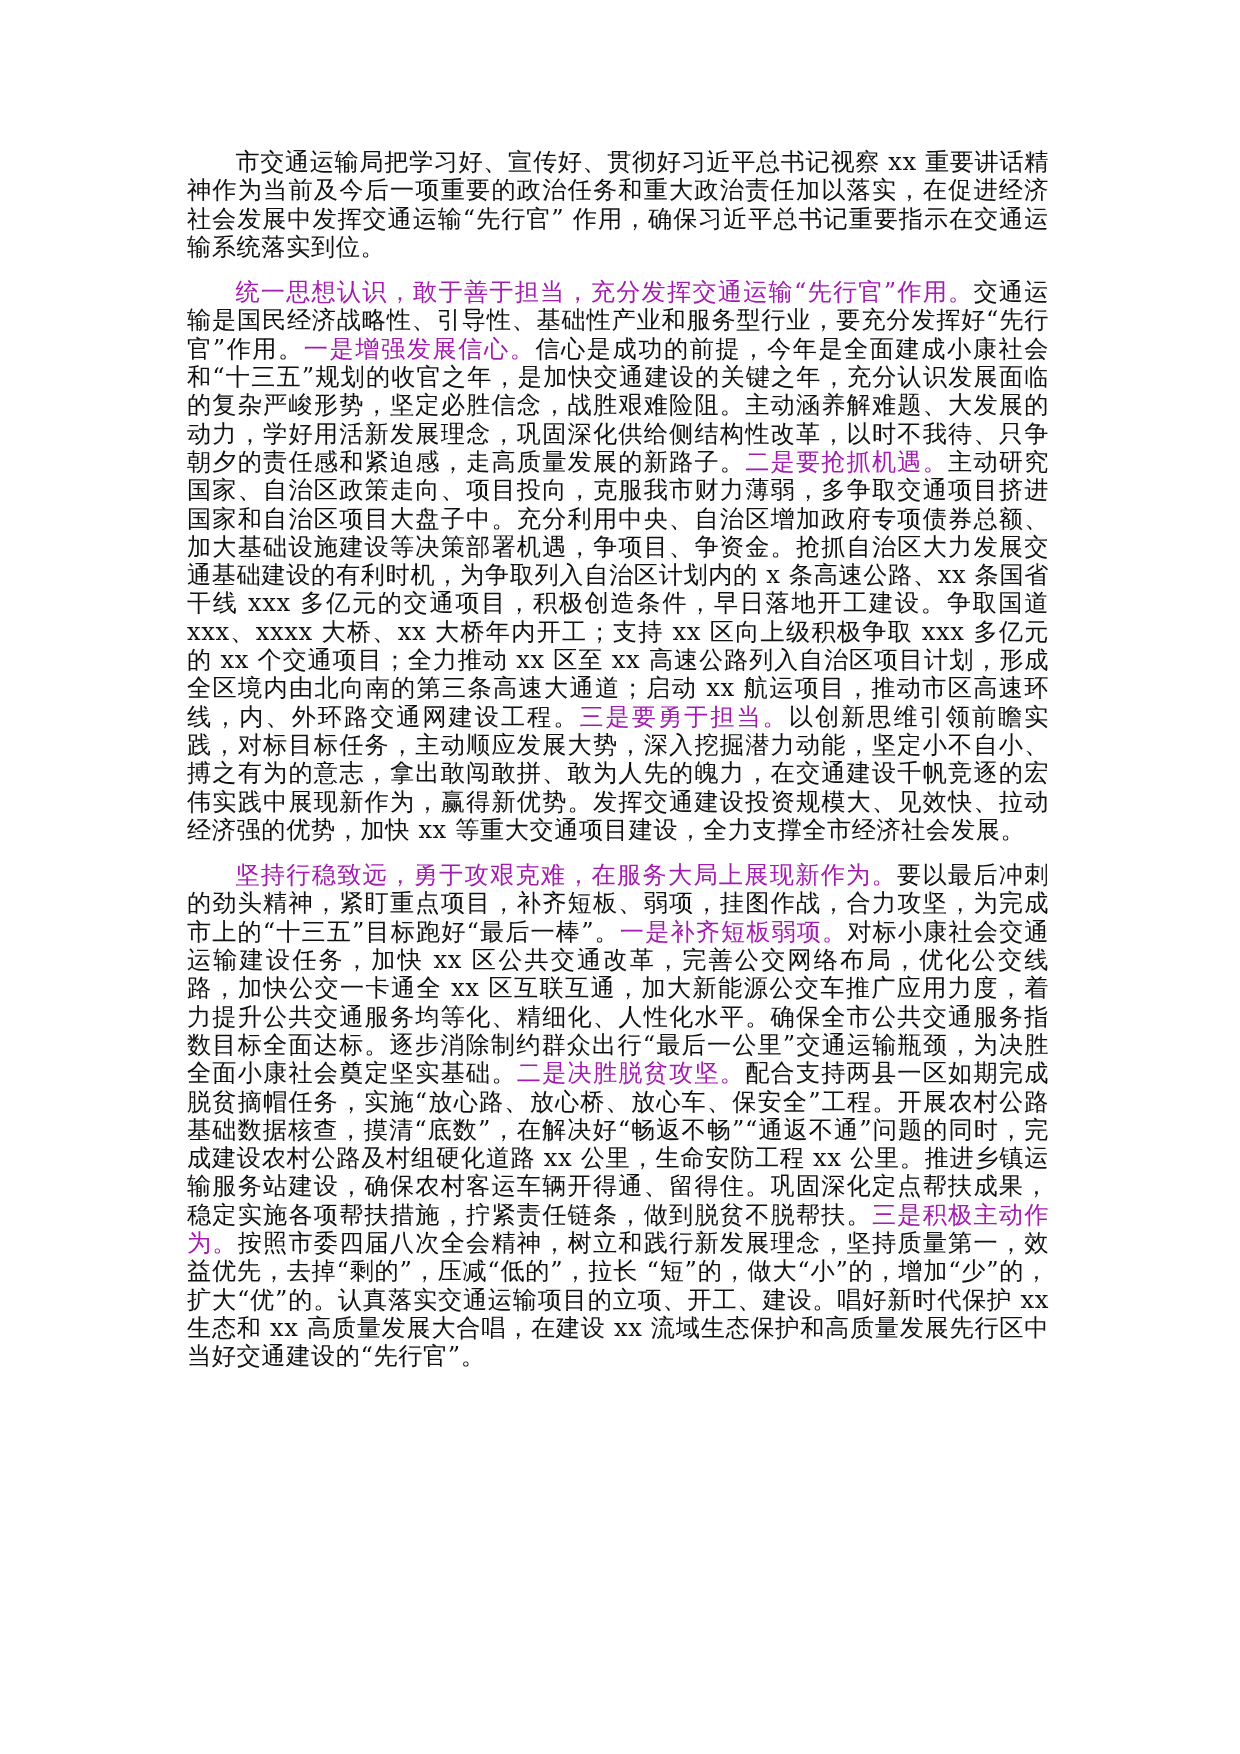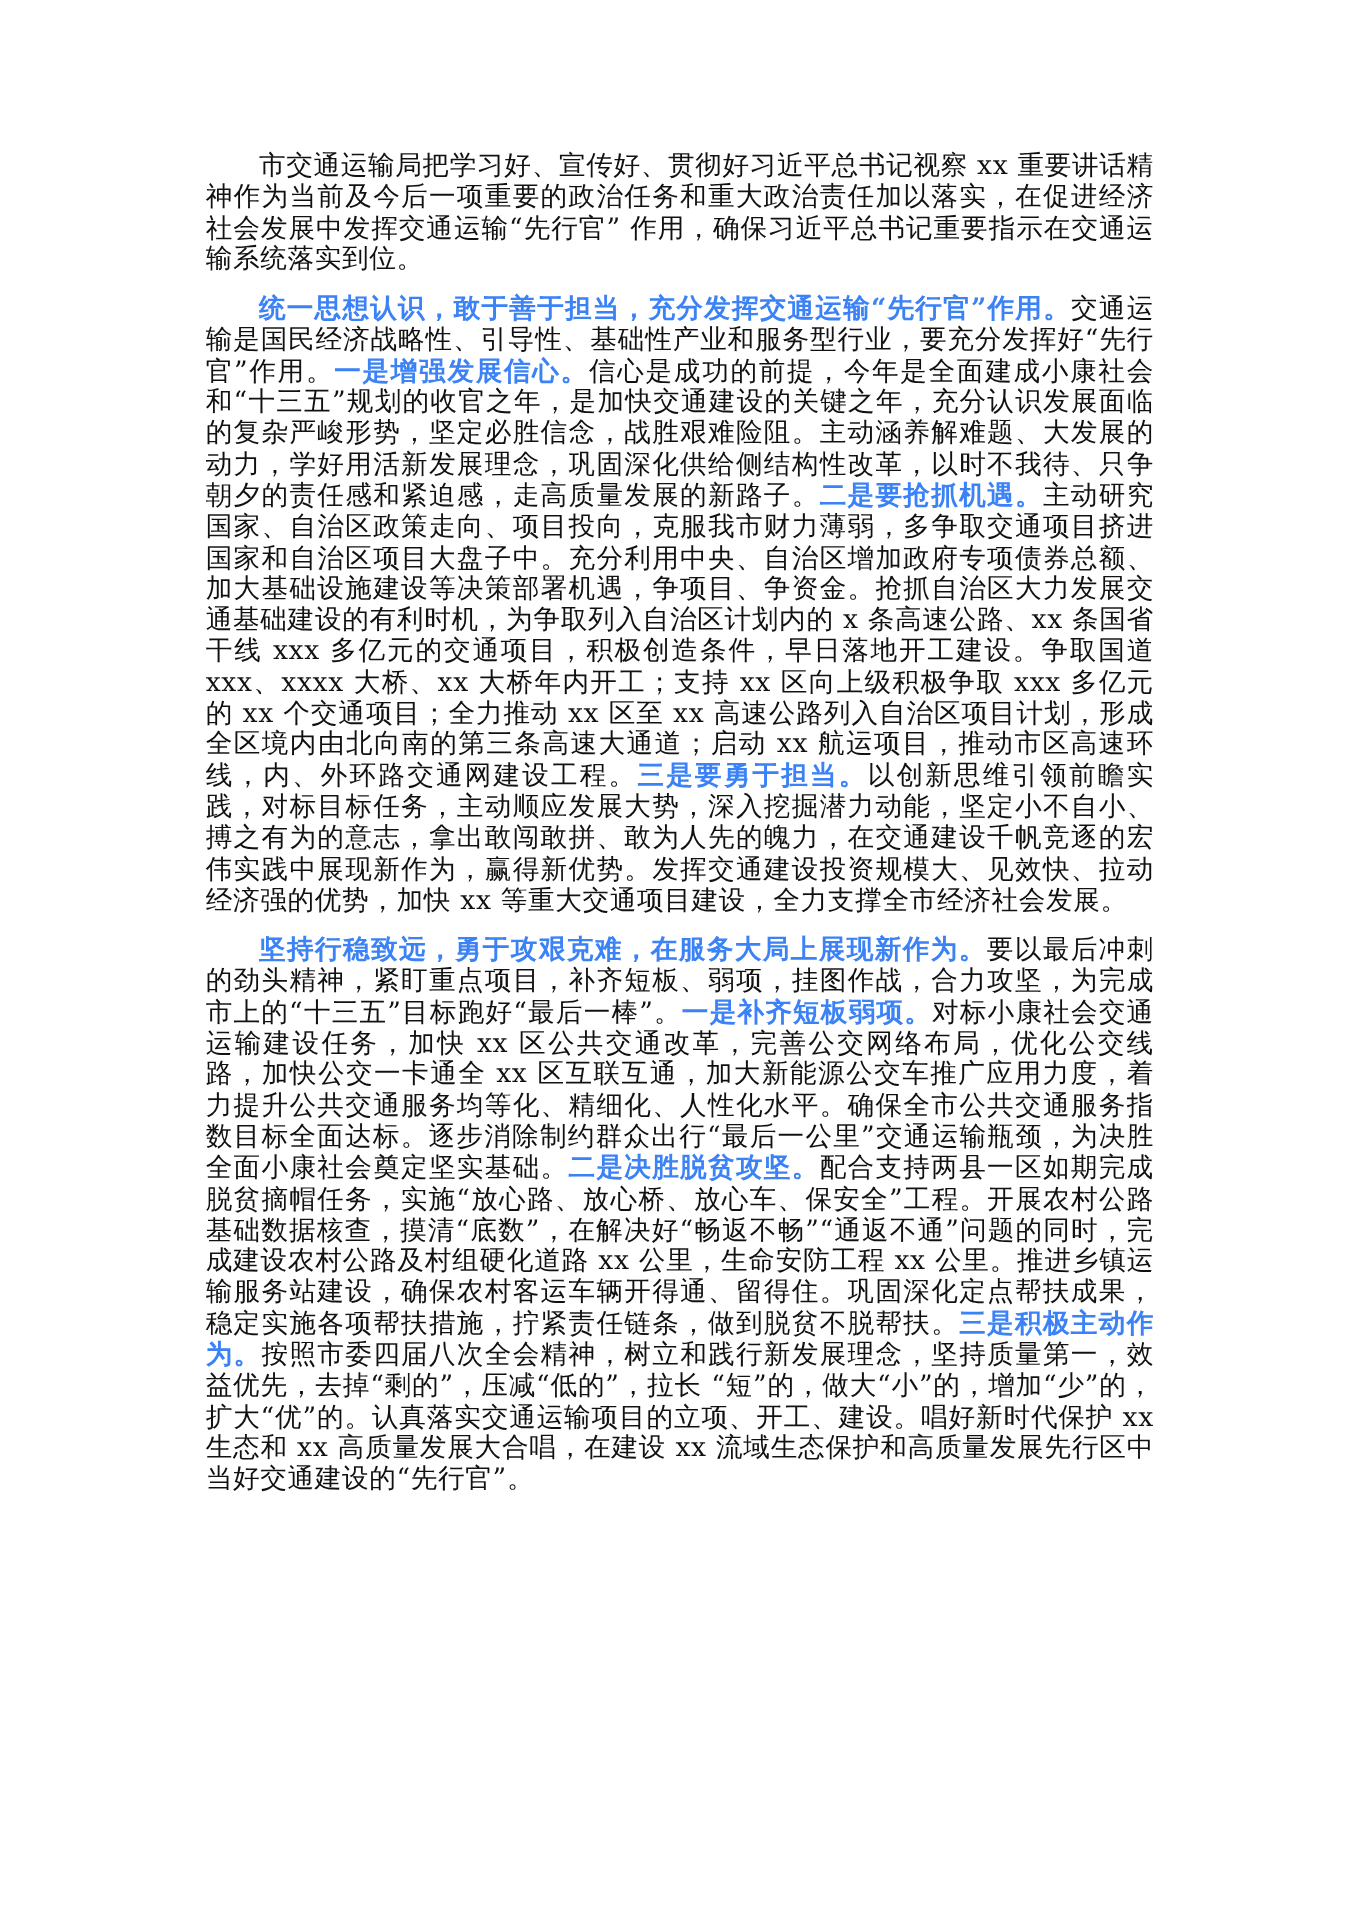--- a/index.html
+++ b/index.html
@@ -9,37 +9,37 @@
   }
   body {
     width: 1240px;
     height: 1754px;
     position: relative;
     overflow: hidden;
   }
   .page {
     position: absolute;
     left: 187px;
-    top: 136px;
+    top: 148px;
     width: 862px;
     font-family: "DejaVu Serif", "Liberation Serif", serif;
     font-size: 24.2px;
     line-height: 28.3px;
     color: #111111;
     text-align: justify;
     text-justify: inter-character;
     letter-spacing: 0.6px;
   }
   .para {
     margin: 0 0 17px 0;
     text-indent: 2em;
   }
   .para b {
-    font-weight: bold;
-    color: #3b82f6;
+    font-weight: normal;
+    color: #a21caf;
   }
 </style>
 </head>
 <body>
 
 <div class="page">
 
   <p class="para">
     <span>市交通运输局把学习好、宣传好、贯彻好习近平总书记视察 xx 重要讲话精神作为当前及今后一项重要的政治任务和重大政治责任加以落实，在促进经济社会发展中发挥交通运输“先行官” 作用，确保习近平总书记重要指示在交通运输系统落实到位。</span>
   </p>

